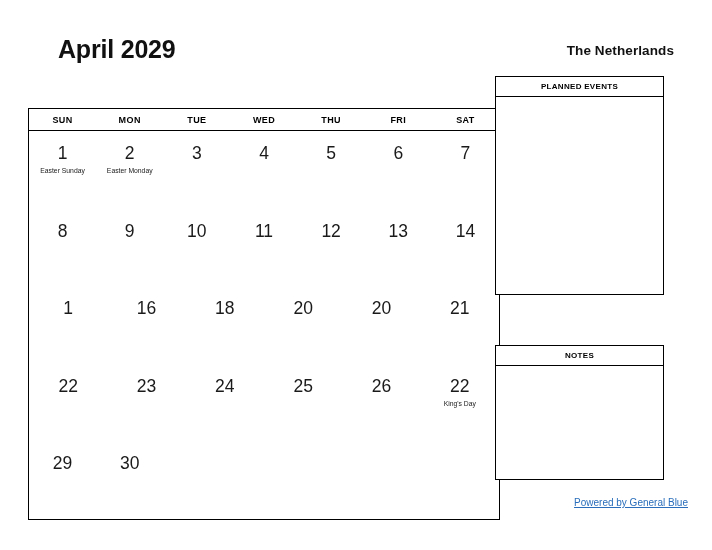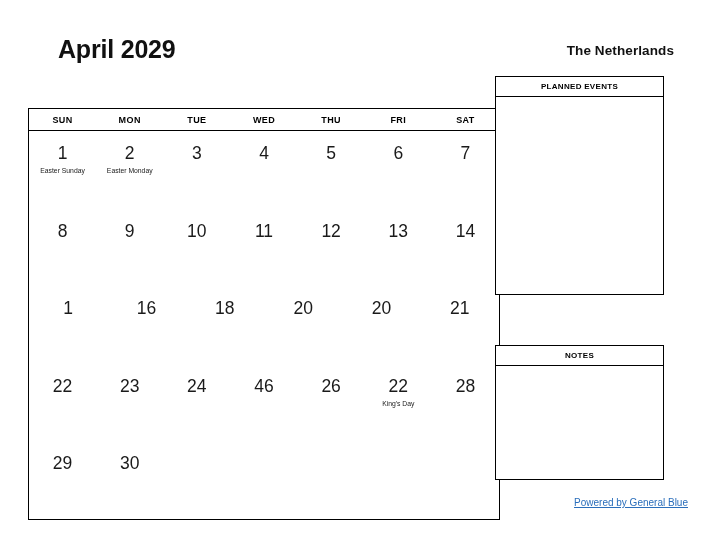--- a/index.html
+++ b/index.html
@@ -268,34 +268,30 @@
       </div>
       <div class="day-cell">
         <span class="day-number">23</span>
         <span class="day-event"></span>
       </div>
       <div class="day-cell">
         <span class="day-number">24</span>
         <span class="day-event"></span>
       </div>
       <div class="day-cell">
-        <span class="day-number">46</span>
+        <span class="day-number">25</span>
         <span class="day-event"></span>
       </div>
       <div class="day-cell">
         <span class="day-number">26</span>
         <span class="day-event"></span>
       </div>
       <div class="day-cell">
         <span class="day-number">22</span>
         <span class="day-event">King's Day</span>
-      </div>
-      <div class="day-cell">
-        <span class="day-number">28</span>
-        <span class="day-event"></span>
       </div>
     </div>
 
     <div class="week-row">
       <div class="day-cell">
         <span class="day-number">29</span>
         <span class="day-event"></span>
       </div>
       <div class="day-cell">
         <span class="day-number">30</span>

